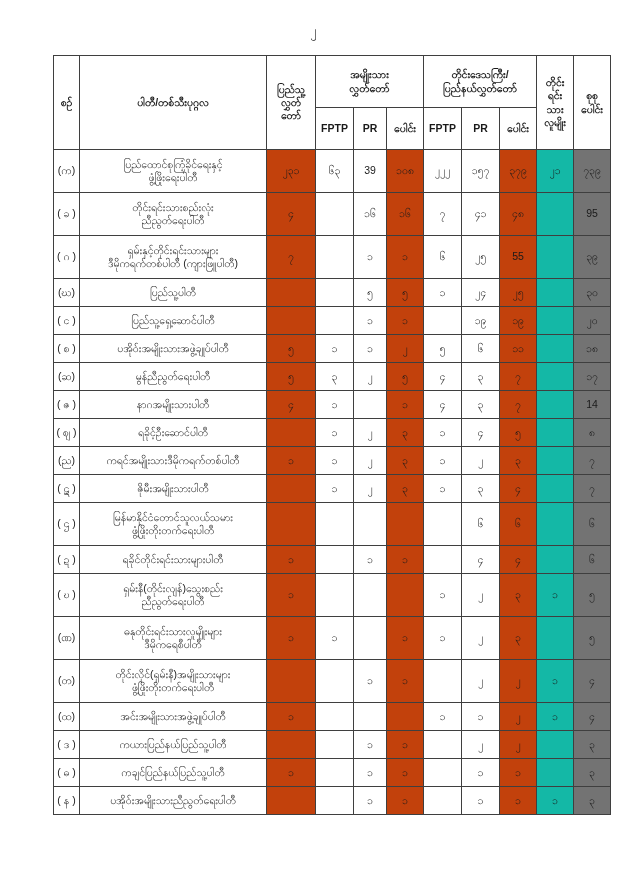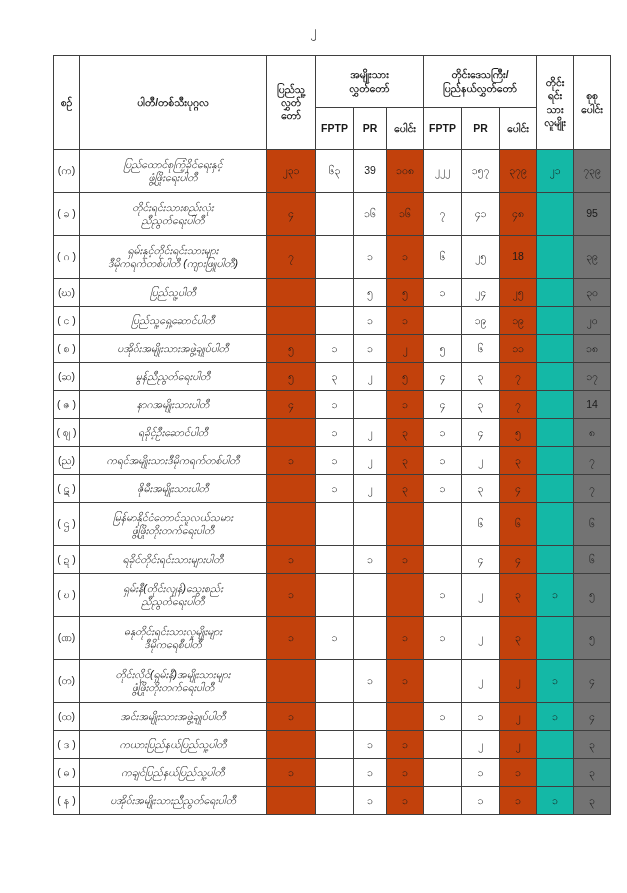--- a/index.html
+++ b/index.html
@@ -22,21 +22,21 @@
     text-align:center;vertical-align:middle;
     padding:1px 2px;overflow:hidden;
   }
   thead th{font-weight:bold;background:#ffffff;}
   thead tr.h1{height:52px;}
   thead tr.h2{height:42px;}
   .pre{white-space:pre-line;}
   tbody tr.short{height:28px;}
   tbody tr.tall{height:43px;}
   td.c-name{
-    text-align:left;padding-left:4px;white-space:pre-line;font-size:10.5px;font-style:italic;
+    text-align:left;padding-left:4px;white-space:pre-line;font-size:10.5px;
   }
   td.c-label{font-size:10.5px;}
   .c-yellow{background:#c2410c;}
   .c-pink{background:#14b8a6;}
   .c-green{background:#737373;}
   .c-bold{font-weight:normal;}
   td{font-size:11px;}
 </style>
 </head>
 <body>
@@ -117,21 +117,21 @@
         <tr class="tall">
           <td class="c-label">( ဂ )</td>
           <td class="c-name">ရှမ်းနှင့်တိုင်းရင်းသားများ
 ဒီမိုကရက်တစ်ပါတီ (ကျားဖြူပါတီ)</td>
           <td class="c-yellow">၇</td>
           <td></td>
           <td>၁</td>
           <td class="c-yellow c-bold">၁</td>
           <td>၆</td>
           <td>၂၅</td>
-          <td class="c-yellow c-bold">18</td>
+          <td class="c-yellow c-bold">55</td>
           <td class="c-pink"></td>
           <td class="c-green">၃၉</td>
         </tr>
         <tr class="short">
           <td class="c-label">(ဃ)</td>
           <td class="c-name">ပြည်သူ့ပါတီ</td>
           <td class="c-yellow"></td>
           <td></td>
           <td>၅</td>
           <td class="c-yellow c-bold">၅</td>

